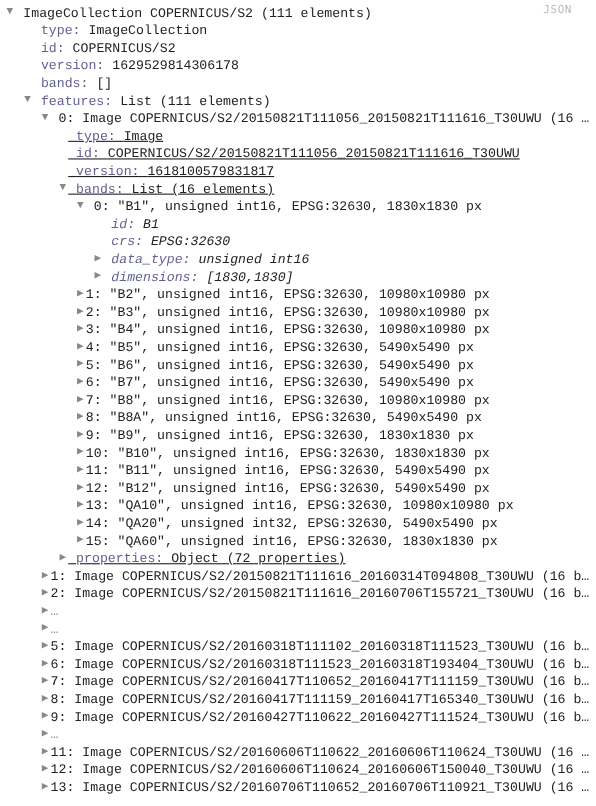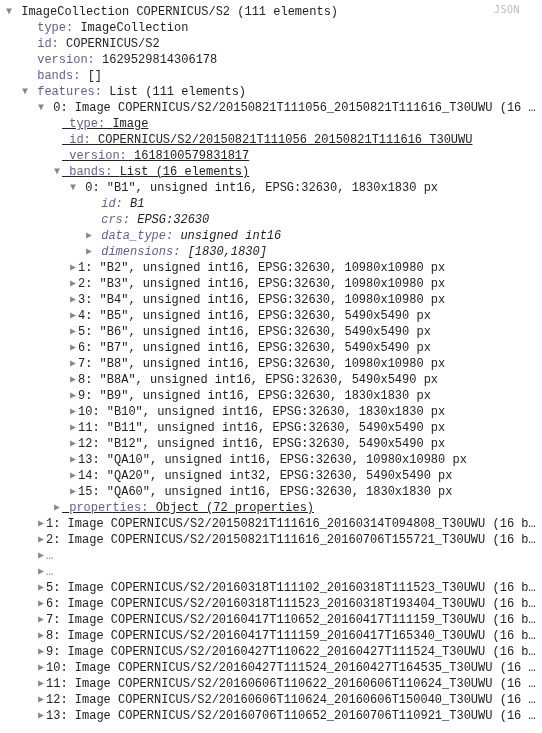--- a/index.html
+++ b/index.html
@@ -154,19 +154,19 @@
   <div id="feat-rest">
       <div class="row i2 ellip"><span class="arrow closed"></span><span class="val">1: Image COPERNICUS/S2/20150821T111616_20160314T094808_T30UWU (16 ba</span></div>
       <div class="row i2 ellip"><span class="arrow closed"></span><span class="val">2: Image COPERNICUS/S2/20150821T111616_20160706T155721_T30UWU (16 ba</span></div>
       <div class="row i2 ellip"><span class="arrow closed"></span></div>
       <div class="row i2 ellip"><span class="arrow closed"></span></div>
       <div class="row i2 ellip"><span class="arrow closed"></span><span class="val">5: Image COPERNICUS/S2/20160318T111102_20160318T111523_T30UWU (16 ba</span></div>
       <div class="row i2 ellip"><span class="arrow closed"></span><span class="val">6: Image COPERNICUS/S2/20160318T111523_20160318T193404_T30UWU (16 ba</span></div>
       <div class="row i2 ellip"><span class="arrow closed"></span><span class="val">7: Image COPERNICUS/S2/20160417T110652_20160417T111159_T30UWU (16 ba</span></div>
       <div class="row i2 ellip"><span class="arrow closed"></span><span class="val">8: Image COPERNICUS/S2/20160417T111159_20160417T165340_T30UWU (16 ba</span></div>
       <div class="row i2 ellip"><span class="arrow closed"></span><span class="val">9: Image COPERNICUS/S2/20160427T110622_20160427T111524_T30UWU (16 ba</span></div>
-      <div class="row i2 ellip"><span class="arrow closed"></span><span class="val">10: Image COPERNICUS/S2/20160427T111524_20160427T164535_T30UWU (16 b</span></div>
+      <div class="row i2 ellip"><span class="arrow closed"></span></div>
       <div class="row i2 ellip"><span class="arrow closed"></span><span class="val">11: Image COPERNICUS/S2/20160606T110622_20160606T110624_T30UWU (16 b</span></div>
       <div class="row i2 ellip"><span class="arrow closed"></span><span class="val">12: Image COPERNICUS/S2/20160606T110624_20160606T150040_T30UWU (16 b</span></div>
       <div class="row i2 ellip"><span class="arrow closed"></span><span class="val">13: Image COPERNICUS/S2/20160706T110652_20160706T110921_T30UWU (16 b</span></div>
     </div>
 
 </div>
 
 </body></html>

